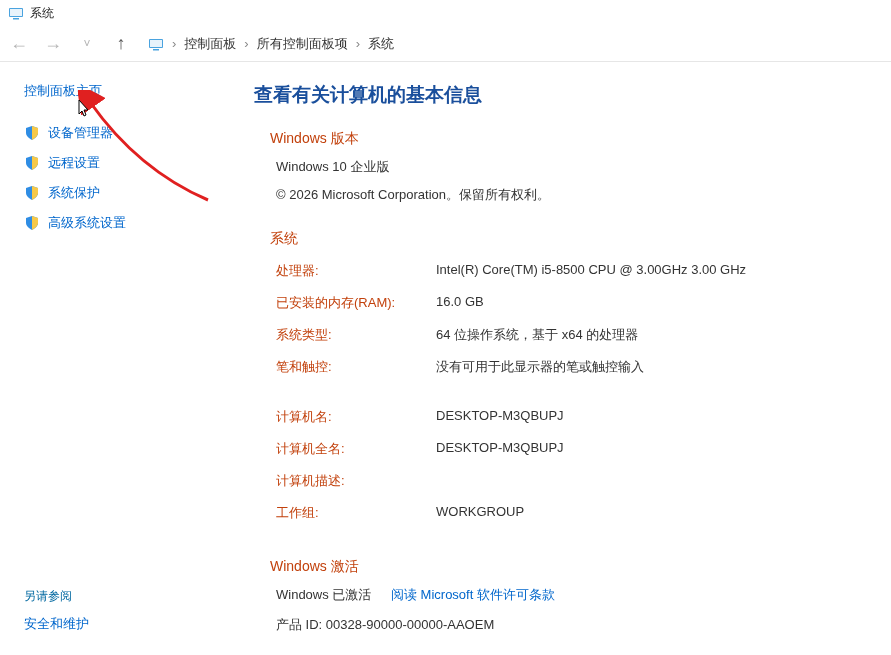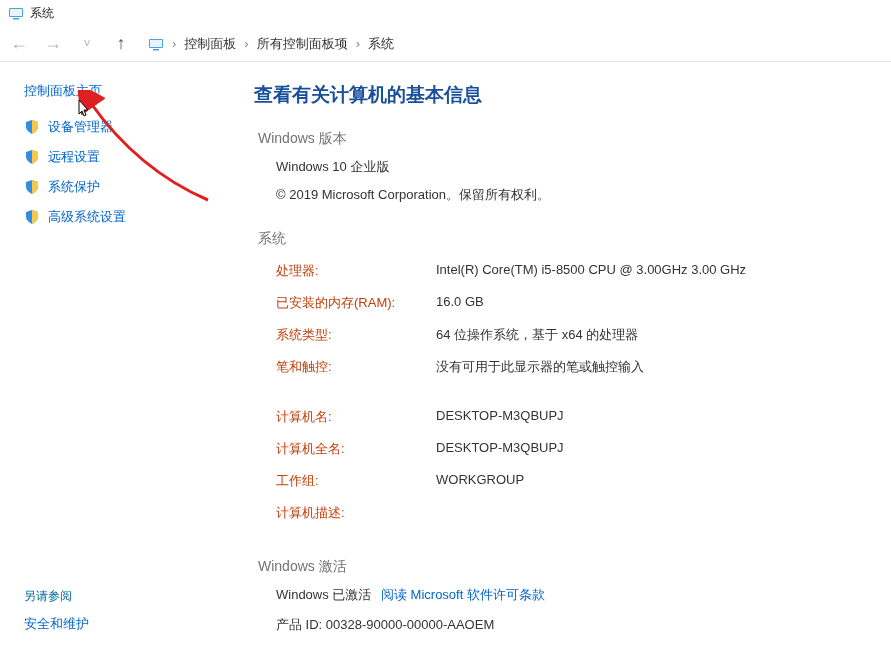--- a/index.html
+++ b/index.html
@@ -61,21 +61,21 @@
       width: 230px;
       padding: 20px 0 14px 24px;
       border-right: 0;
       display: flex;
       flex-direction: column;
     }
     .sidebar-top { flex: 0 0 auto; }
     .sidebar-home {
       color: #0066cc;
       cursor: pointer;
-      margin-bottom: 18px;
+      margin-bottom: 24px;
       display: inline-block;
     }
     .sidebar-link {
       display: flex;
       align-items: center;
       gap: 8px;
       color: #0066cc;
       cursor: pointer;
       margin-bottom: 12px;
       font-size: 13px;
@@ -103,42 +103,42 @@
       padding: 20px 20px 10px 24px;
       overflow-y: auto;
     }
     .page-heading {
       color: #1a4f9c;
       font-size: 19px;
       font-weight: 700;
       margin-bottom: 22px;
     }
     .section-label {
-      color: #737373;
+      color: #c2410c;
       font-size: 14px;
-      margin: 8px 0 10px 4px;
+      margin: 8px 0 10px 16px;
     }
     .indent1 { padding-left: 22px; }
     .edition-line { margin-bottom: 10px; font-size: 13px; }
     .copyright-line { margin-bottom: 26px; font-size: 13px; color: #333; }
     .kv-row {
       display: flex;
       padding: 4px 0 10px 22px;
       font-size: 13px;
     }
     .kv-key { width: 160px; color: #c2410c; }
     .kv-val { color: #333; }
     .section-gap { height: 18px; }
     .activation-line {
       padding-left: 22px;
       margin-bottom: 12px;
       font-size: 13px;
     }
     .activation-text { display: inline; }
-    .activation-link { color: #0066cc; cursor: pointer; margin-left: 6px; }
+    .activation-link { color: #0066cc; cursor: pointer; margin-left: 16px; }
     .product-id-line { padding-left: 22px; font-size: 13px; }
 
     
     .annotation-arrow {
       position: absolute;
       left: 78px;
       top: 90px;
       width: 140px;
       height: 120px;
       pointer-events: none;
@@ -237,21 +237,21 @@
       <div class="see-also-label">另请参阅</div>
       <div class="see-also-link">安全和维护</div>
     </div>
   </div>
 
   <div class="content">
     <div class="page-heading">查看有关计算机的基本信息</div>
 
     <div class="section-label">Windows 版本</div>
     <div class="indent1 edition-line">Windows 10 企业版</div>
-    <div class="indent1 copyright-line">© 2019 Microsoft Corporation。保留所有权利。</div>
+    <div class="indent1 copyright-line">© 2026 Microsoft Corporation。保留所有权利。</div>
 
     <div class="section-label">系统</div>
     <div class="kv-row">
       <div class="kv-key">处理器:</div>
       <div class="kv-val">Intel(R) Core(TM) i5-8500 CPU @ 3.00GHz   3.00 GHz</div>
     </div>
     <div class="kv-row">
       <div class="kv-key">已安装的内存(RAM):</div>
       <div class="kv-val">16.0 GB</div>
     </div>
@@ -268,26 +268,26 @@
 
     <div class="kv-row">
       <div class="kv-key">计算机名:</div>
       <div class="kv-val">DESKTOP-M3QBUPJ</div>
     </div>
     <div class="kv-row">
       <div class="kv-key">计算机全名:</div>
       <div class="kv-val">DESKTOP-M3QBUPJ</div>
     </div>
     <div class="kv-row">
+      <div class="kv-key">计算机描述:</div>
+      <div class="kv-val"></div>
+    </div>
+    <div class="kv-row">
       <div class="kv-key">工作组:</div>
       <div class="kv-val">WORKGROUP</div>
-    </div>
-    <div class="kv-row">
-      <div class="kv-key">计算机描述:</div>
-      <div class="kv-val"></div>
     </div>
 
     <div class="section-gap"></div>
 
     <div class="section-label">Windows 激活</div>
     <div class="activation-line">
       <span class="activation-text">Windows 已激活</span>
       <span class="activation-link">阅读 Microsoft 软件许可条款</span>
     </div>
     <div class="product-id-line">产品 ID: 00328-90000-00000-AAOEM</div>

